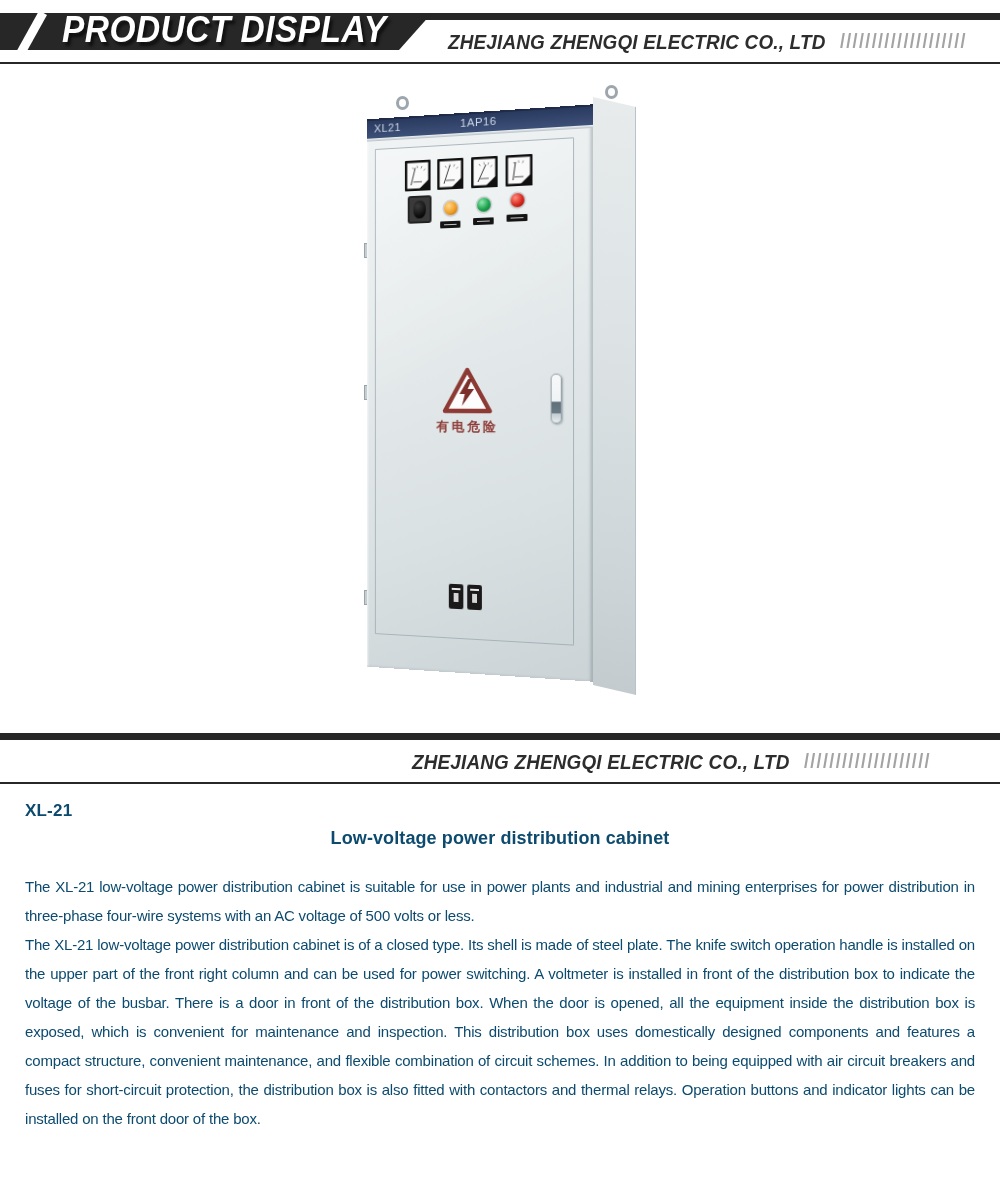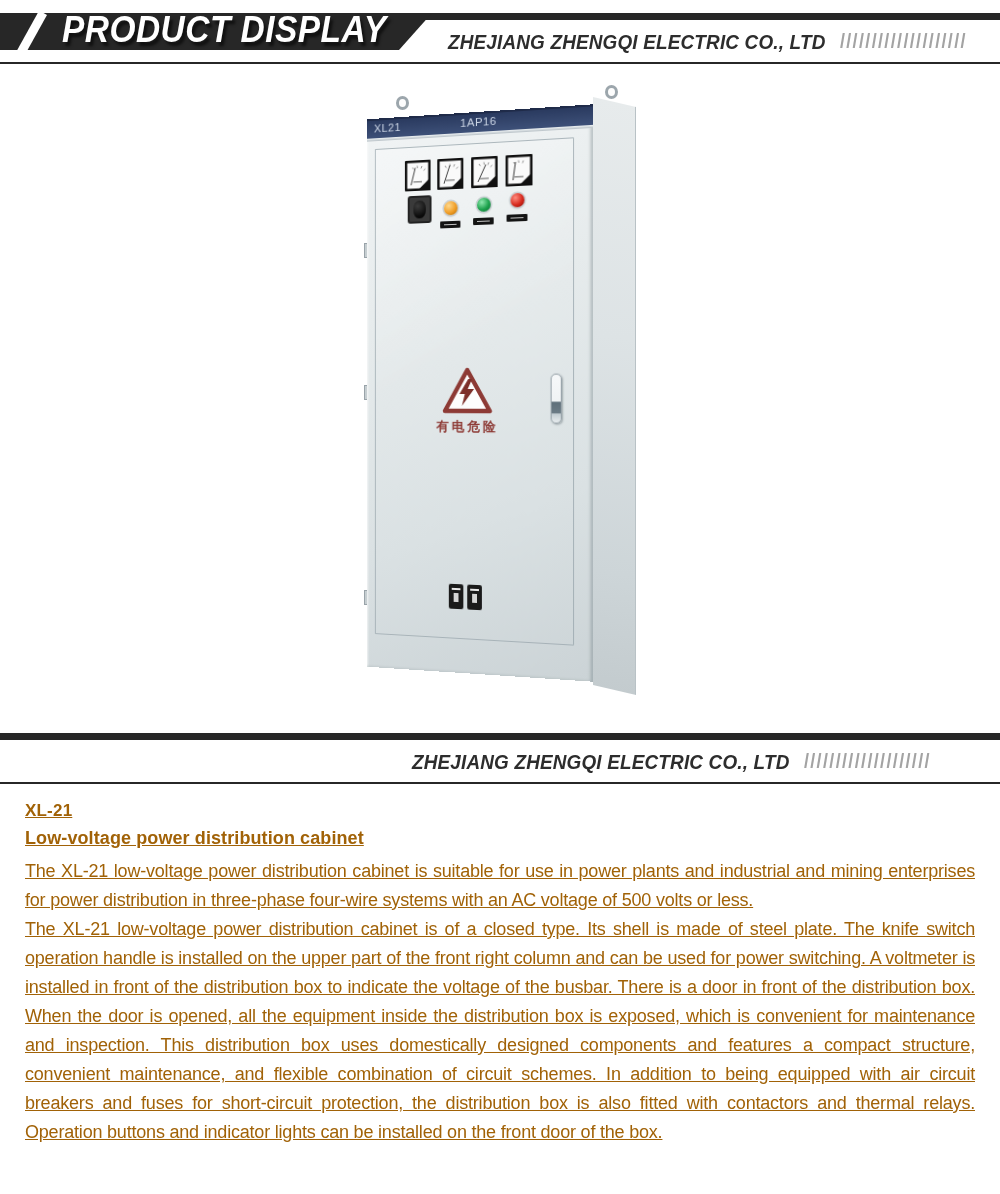--- a/index.html
+++ b/index.html
@@ -107,24 +107,24 @@
     background:linear-gradient(#f6f8f9 0%, #f0f3f4 55%, #5f707a 58%, #6b7b85 80%, #c2ccd1 82%, #e8edef 100%);
     box-shadow:1px 1px 2px rgba(70,85,92,0.45);
   }
 
   .lock { position:absolute; top:473px; width:15px; height:25px; background:#1a1a1a; border-radius:2px; }
   .lock::before { content:""; position:absolute; left:3px; top:4px; width:9px; height:2px; background:#e8e8e8; }
   .lock::after  { content:""; position:absolute; left:5px; top:9px; width:5px; height:9px; background:#d5d5d5; }
   .lock--1 { left:86px; }  .lock--2 { left:105px; }
 
   
-  .intro { margin:17px 25px 0 25px; color:#a16207;text-decoration:underline; }
+  .intro { margin:17px 25px 0 25px; color:#0c4a6e; }
   .intro-model { font-size:17px; font-weight:bold; margin-bottom:7px; letter-spacing:0.2px; }
-  .intro-subtitle { font-size:18px; font-weight:bold; margin-bottom:8px; letter-spacing:0.1px; }
-  .intro p { font-size:18px; line-height:29px; text-align:justify; letter-spacing:-0.2px; }
+  .intro-subtitle { font-size:18px; font-weight:bold; margin-bottom:23px; letter-spacing:0.1px;text-align:center; }
+  .intro p { font-size:15px; line-height:29px; text-align:justify; letter-spacing:-0.2px; }
 </style>
 </head>
 <body>
 
 <div class="banner banner--display">
   <div class="banner-strip"></div>
   <div class="banner-poly">
     <div class="banner-stripe"></div>
     <div class="banner-title">PRODUCT DISPLAY</div>
   </div>

